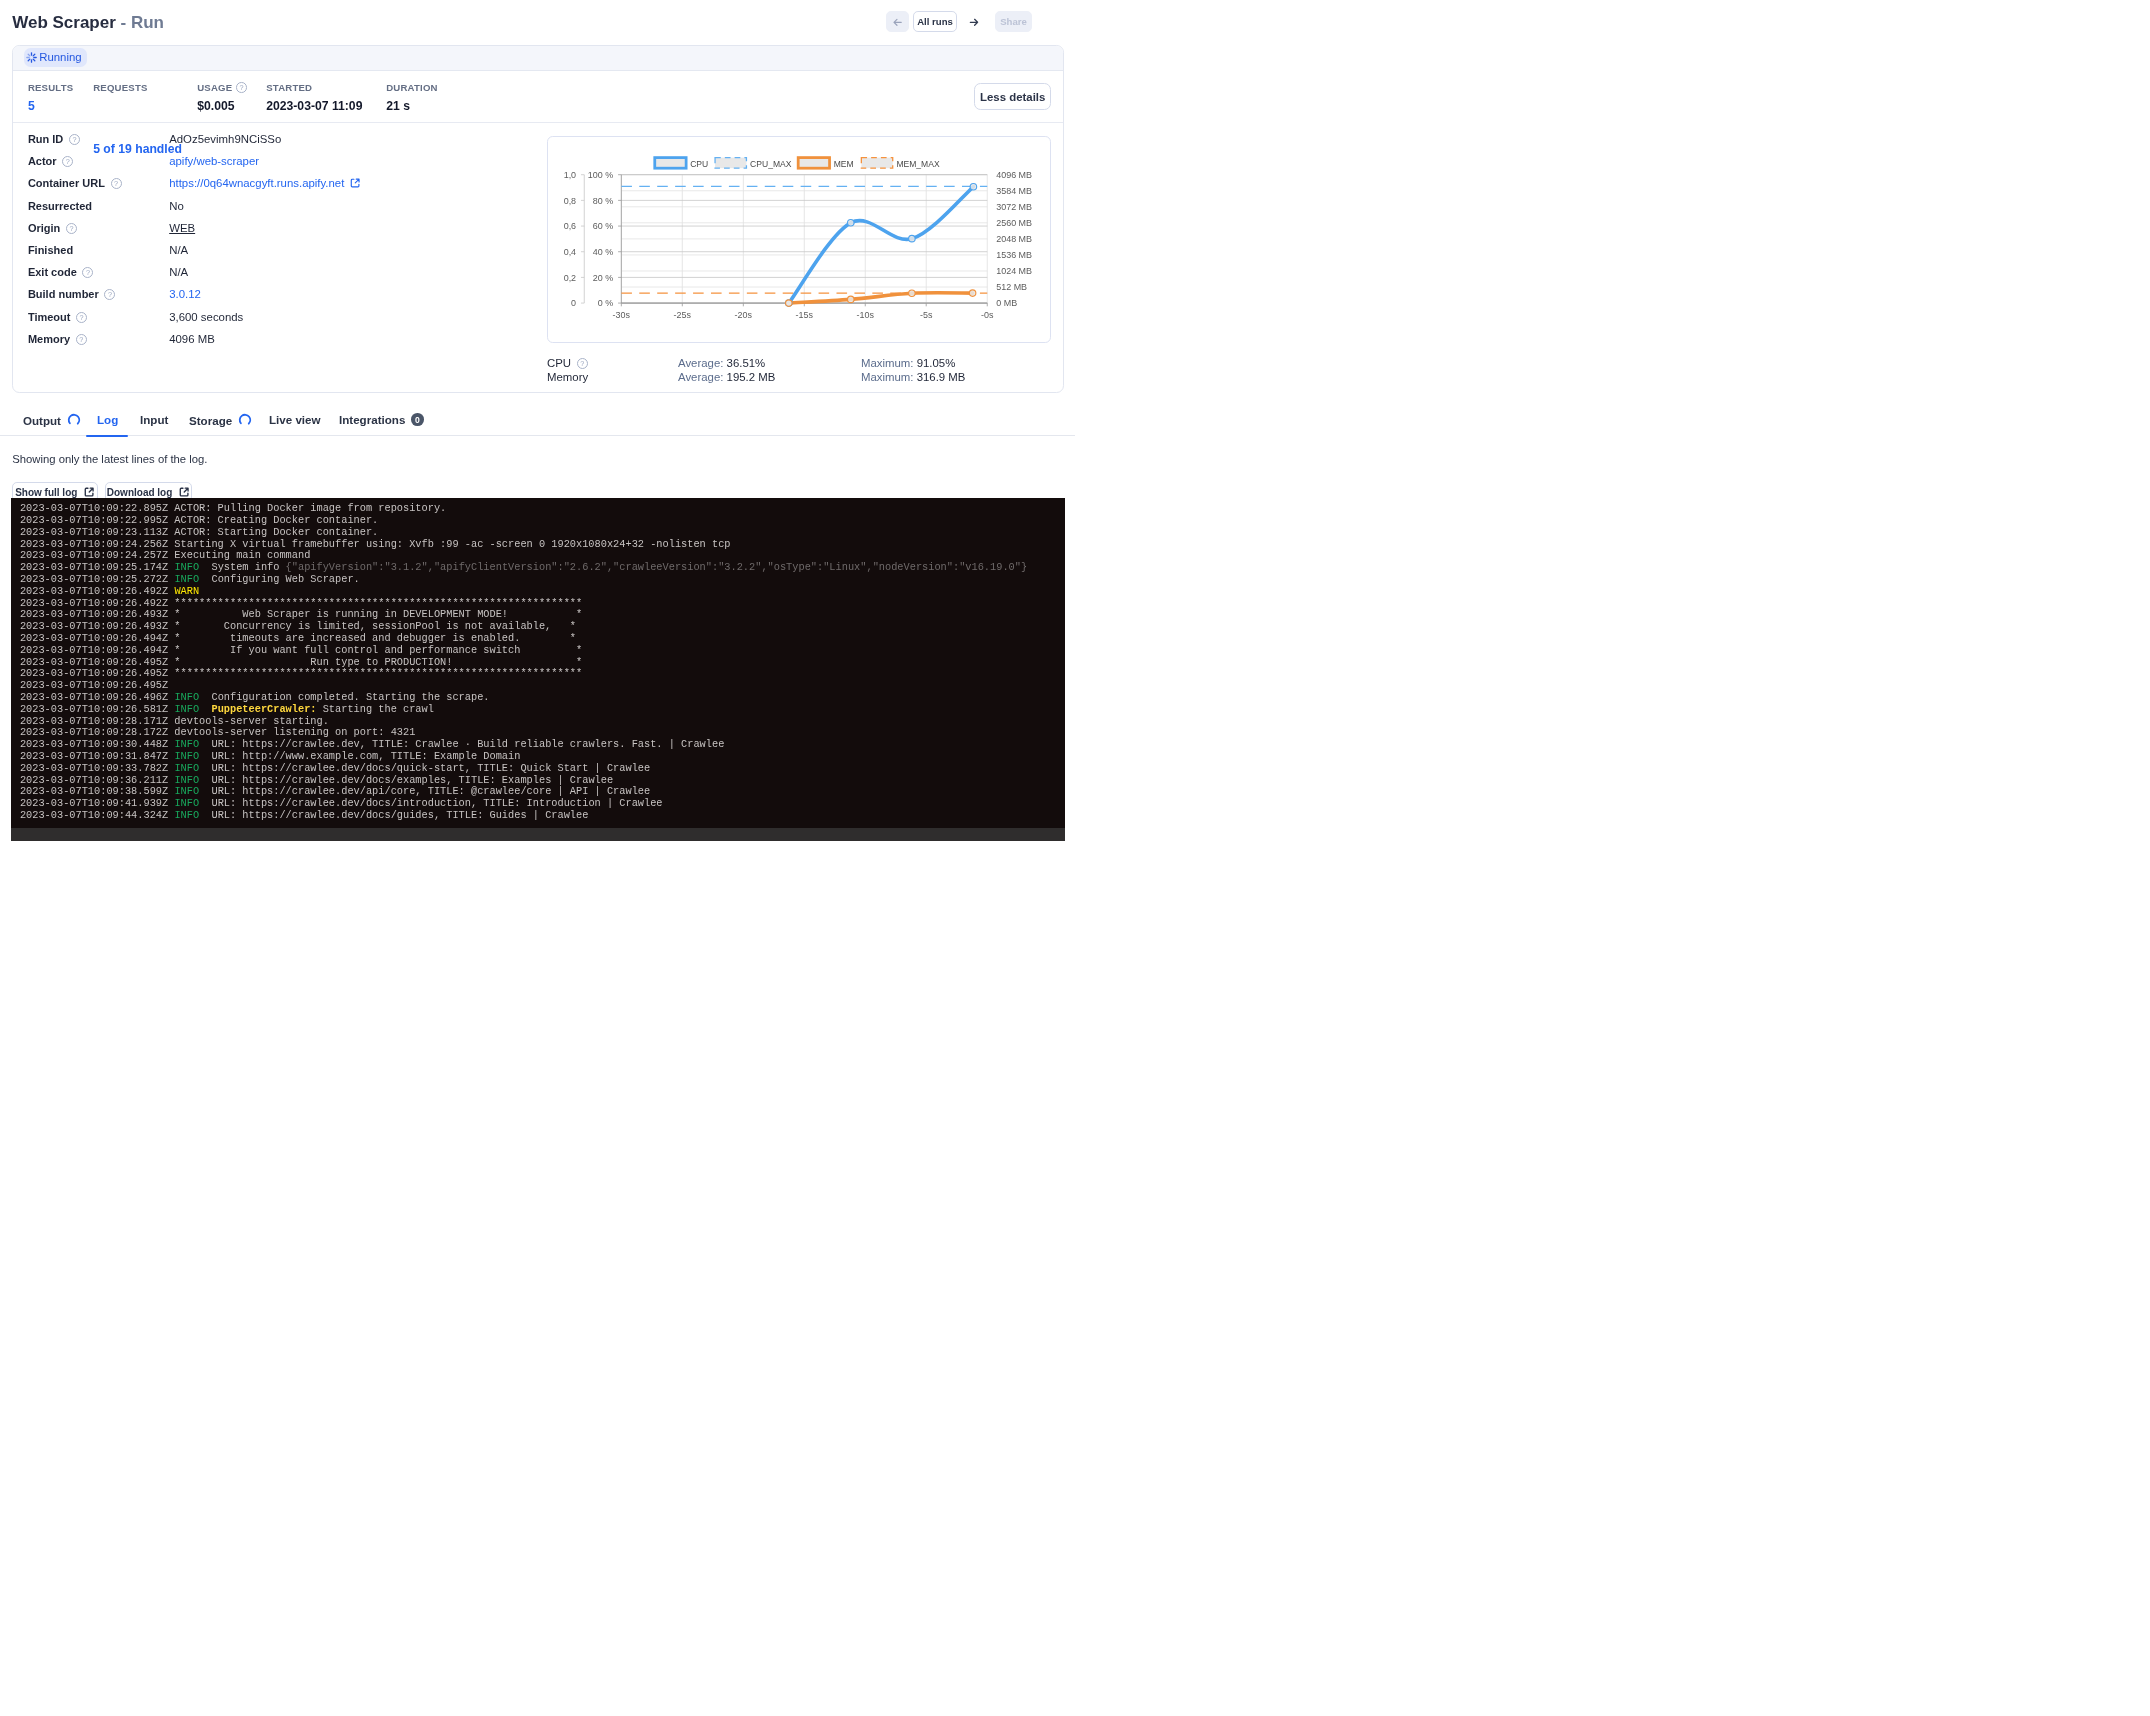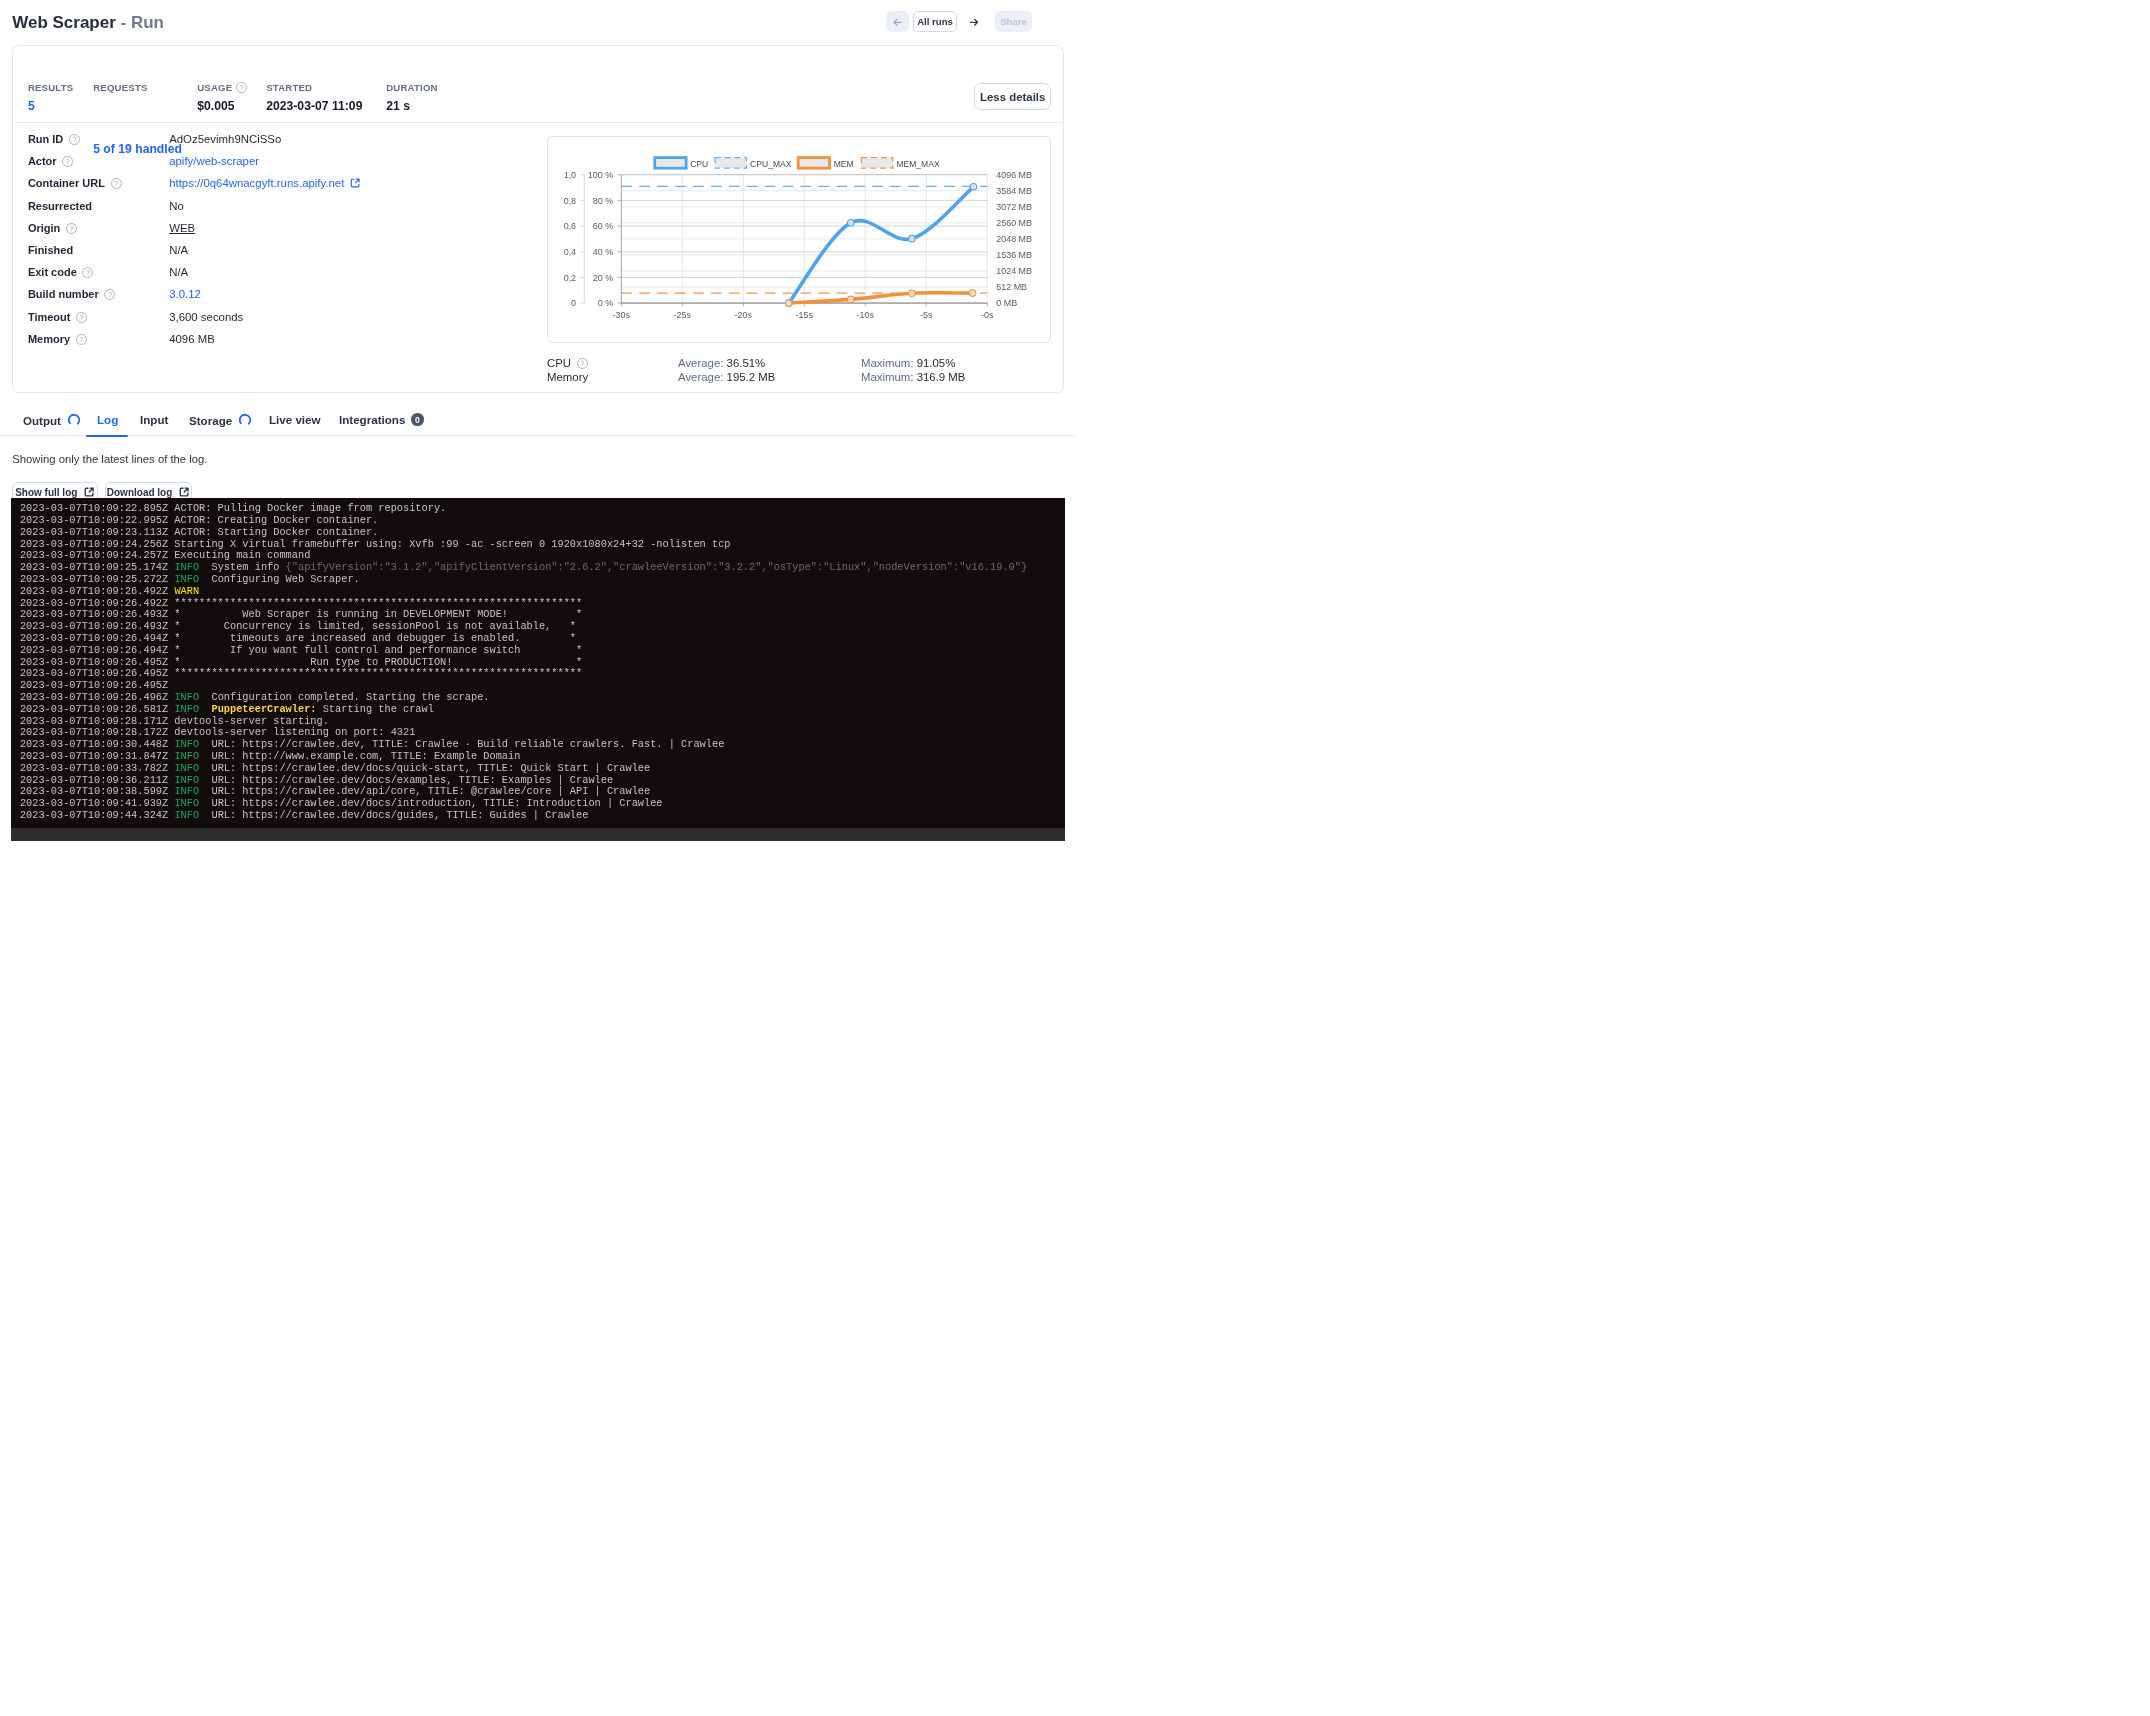--- a/index.html
+++ b/index.html
@@ -55,20 +55,32 @@
       </svg>
   </div>
   <div class="btn white" style="left:913px; top:11.4px; width:44px; height:21px;">All runs</div>
   <svg class="abs" style="left:969px; top:16.7px;" width="10.6" height="10.6" viewBox="0 0 16 16">
       <path d="M2 8h11M8.5 3.5L13 8l-4.5 4.5" stroke="#323b50" stroke-width="1.9" fill="none" stroke-linecap="round" stroke-linejoin="round"></path>
     </svg>
   <div class="btn ghost" style="left:995px; top:11.4px; width:37px; height:21px; color:#bcc3d6;">Share</div>
   <div class="btn white" style="left:1039px; top:11.4px; width:26px; height:21px;margin-left:40px;">API</div>
 
   <div id="card">
+    <div id="strip">
+      <div id="badge"><svg width="11" height="11" viewBox="0 0 16 16">
+            <line x1="8.00" y1="4.60" x2="8.00" y2="1.20" stroke="#2457e0" stroke-width="1.9" stroke-linecap="round" opacity="1.0"></line>
+            <line x1="10.40" y1="5.60" x2="12.81" y2="3.19" stroke="#2457e0" stroke-width="1.9" stroke-linecap="round" opacity="1.0"></line>
+            <line x1="11.40" y1="8.00" x2="14.80" y2="8.00" stroke="#2457e0" stroke-width="1.9" stroke-linecap="round" opacity="1.0"></line>
+            <line x1="10.40" y1="10.40" x2="12.81" y2="12.81" stroke="#2457e0" stroke-width="1.9" stroke-linecap="round" opacity="1.0"></line>
+            <line x1="8.00" y1="11.40" x2="8.00" y2="14.80" stroke="#2457e0" stroke-width="1.9" stroke-linecap="round" opacity="1.0"></line>
+            <line x1="5.60" y1="10.40" x2="3.19" y2="12.81" stroke="#2457e0" stroke-width="1.9" stroke-linecap="round" opacity="1.0"></line>
+            <line x1="4.60" y1="8.00" x2="1.20" y2="8.00" stroke="#2457e0" stroke-width="1.9" stroke-linecap="round" opacity="0.45"></line>
+            <line x1="5.60" y1="5.60" x2="3.19" y2="3.19" stroke="#2457e0" stroke-width="1.9" stroke-linecap="round" opacity="0.45"></line>
+          </svg>Running</div>
+    </div>
 
     <div class="statlabel" style="left:14.7px; top:36px;">RESULTS</div>
     <div class="statval blue" style="left:14.7px; top:53px;">5</div>
     <div class="statlabel" style="left:80px; top:36px;">REQUESTS</div>
     <div class="statval blue" style="left:80px; top:53px;margin-top:43px;">5 of 19 handled</div>
     <div class="statlabel" style="left:184px; top:36px;">USAGE <span class="qi" style="width:10.6px;height:10.6px;">?</span></div>
     <div class="statval " style="left:184px; top:53px;">$0.005</div>
     <div class="statlabel" style="left:253px; top:36px;">STARTED</div>
     <div class="statval " style="left:253px; top:53px;">2023-03-07 11:09</div>
     <div class="statlabel" style="left:373px; top:36px;">DURATION</div>

